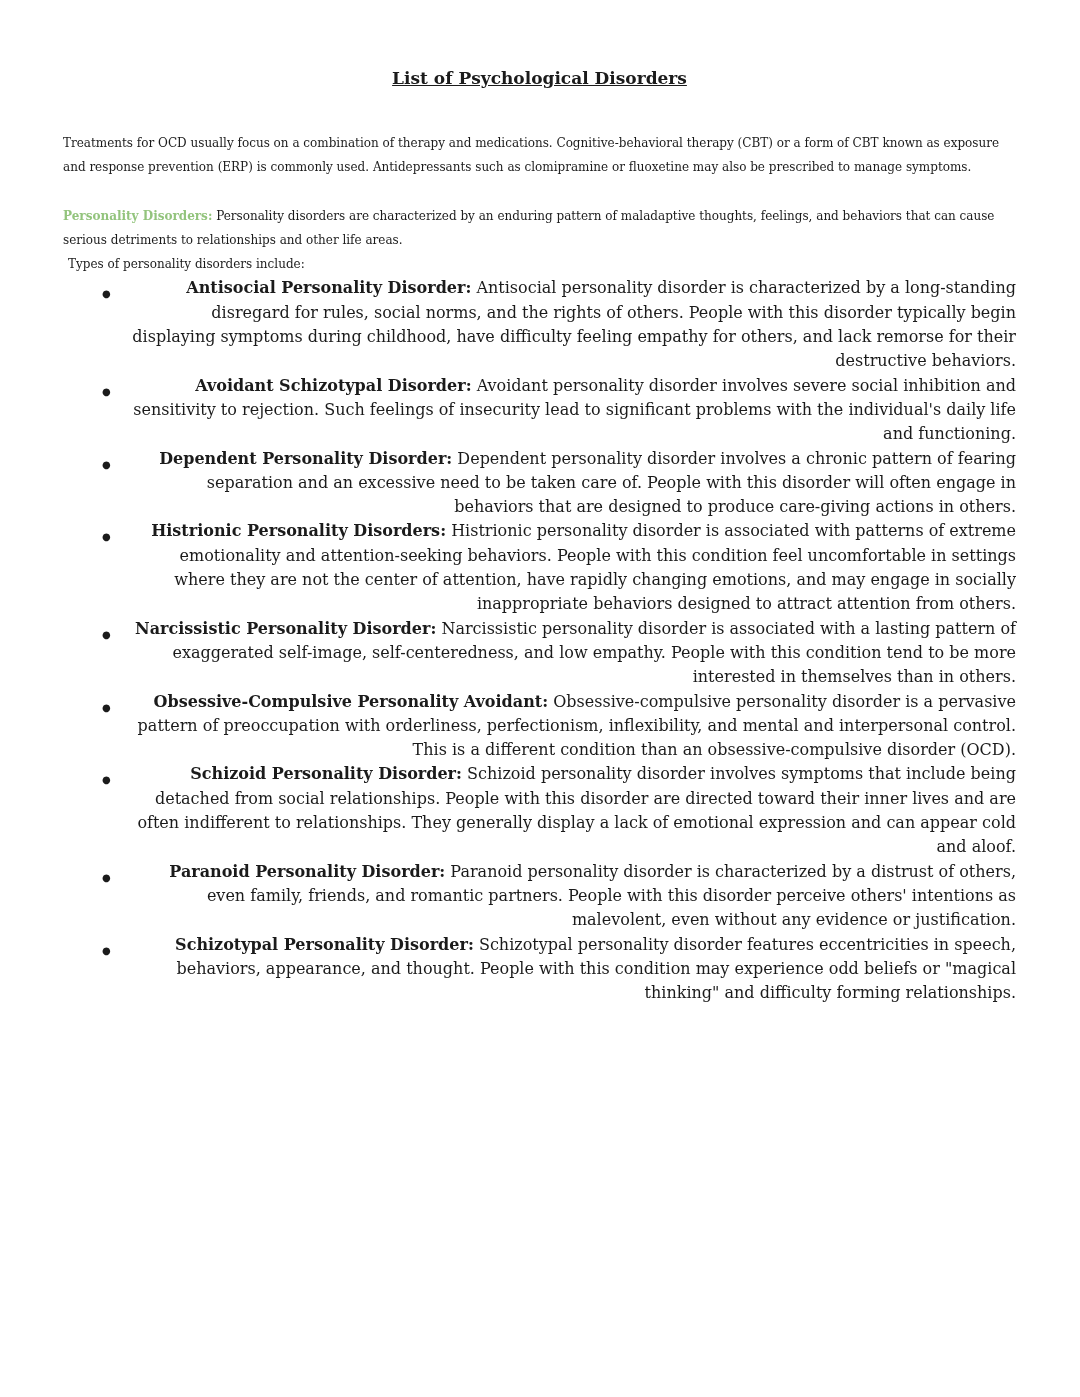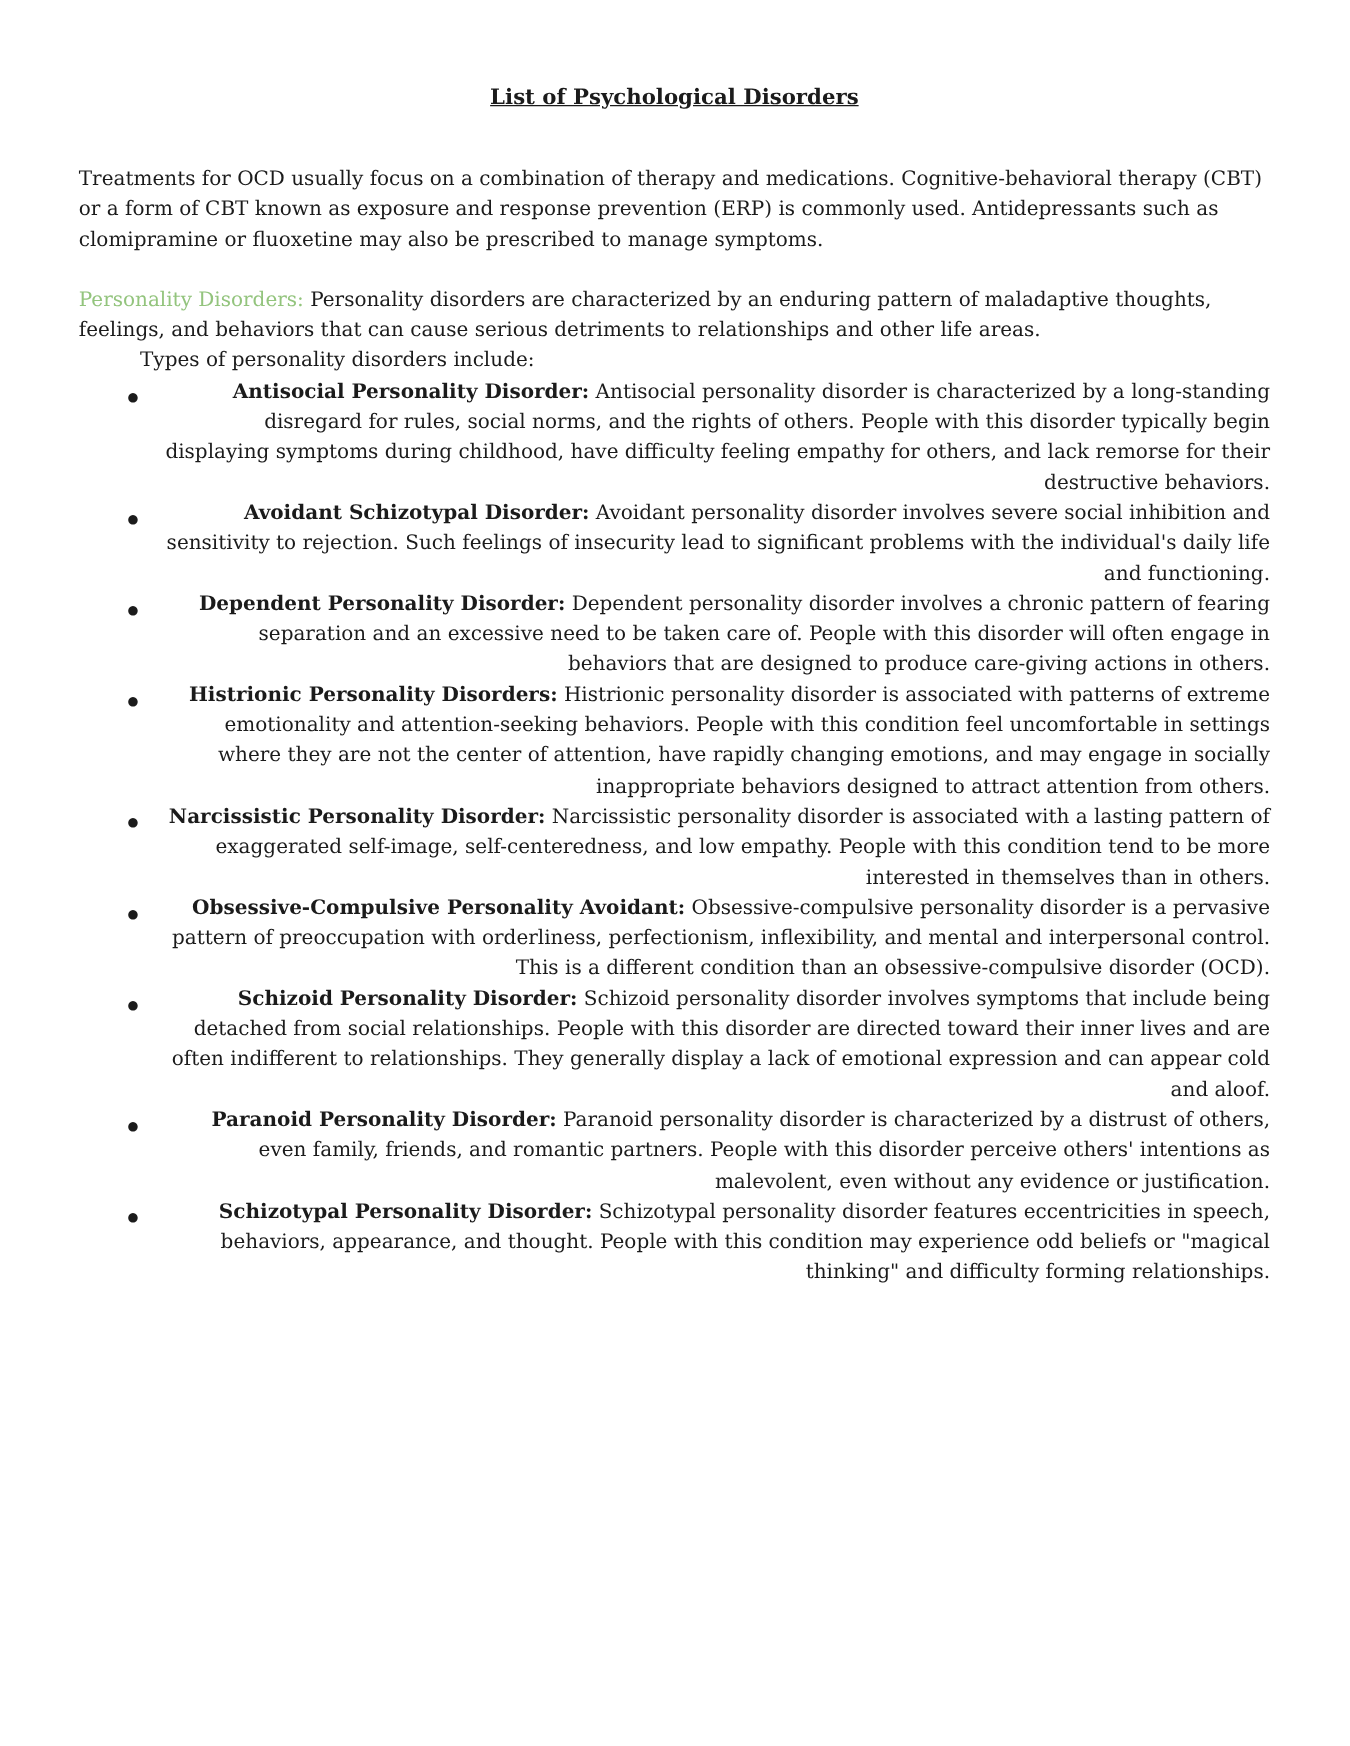--- a/index.html
+++ b/index.html
@@ -22,35 +22,34 @@
   .title {
     margin: 8px 0 0 0;
     text-align: center;
     font-size: 17px;
     font-weight: bold;
     text-decoration: underline;
     line-height: 24px;
   }
   p {
     margin: 0;
-    font-size: 16px;
+    font-size: 12px;
     line-height: 24.3px;
   }
   .intro {
     margin-top: 41px;
   }
   .section-para {
     margin-top: 24px;
   }
   .heading-green {
-    font-weight: normal;
+    font-weight: bold;
   }
   .types-line {
     padding-left: 5px;
-    margin-left: 44px;
   }
   ul.disorders {
     margin: 0;
     padding: 0 0 0 37px;
     list-style: none;
     text-align: right;
   }
   ul.disorders li {
     position: relative;
     padding-left: 26px;

